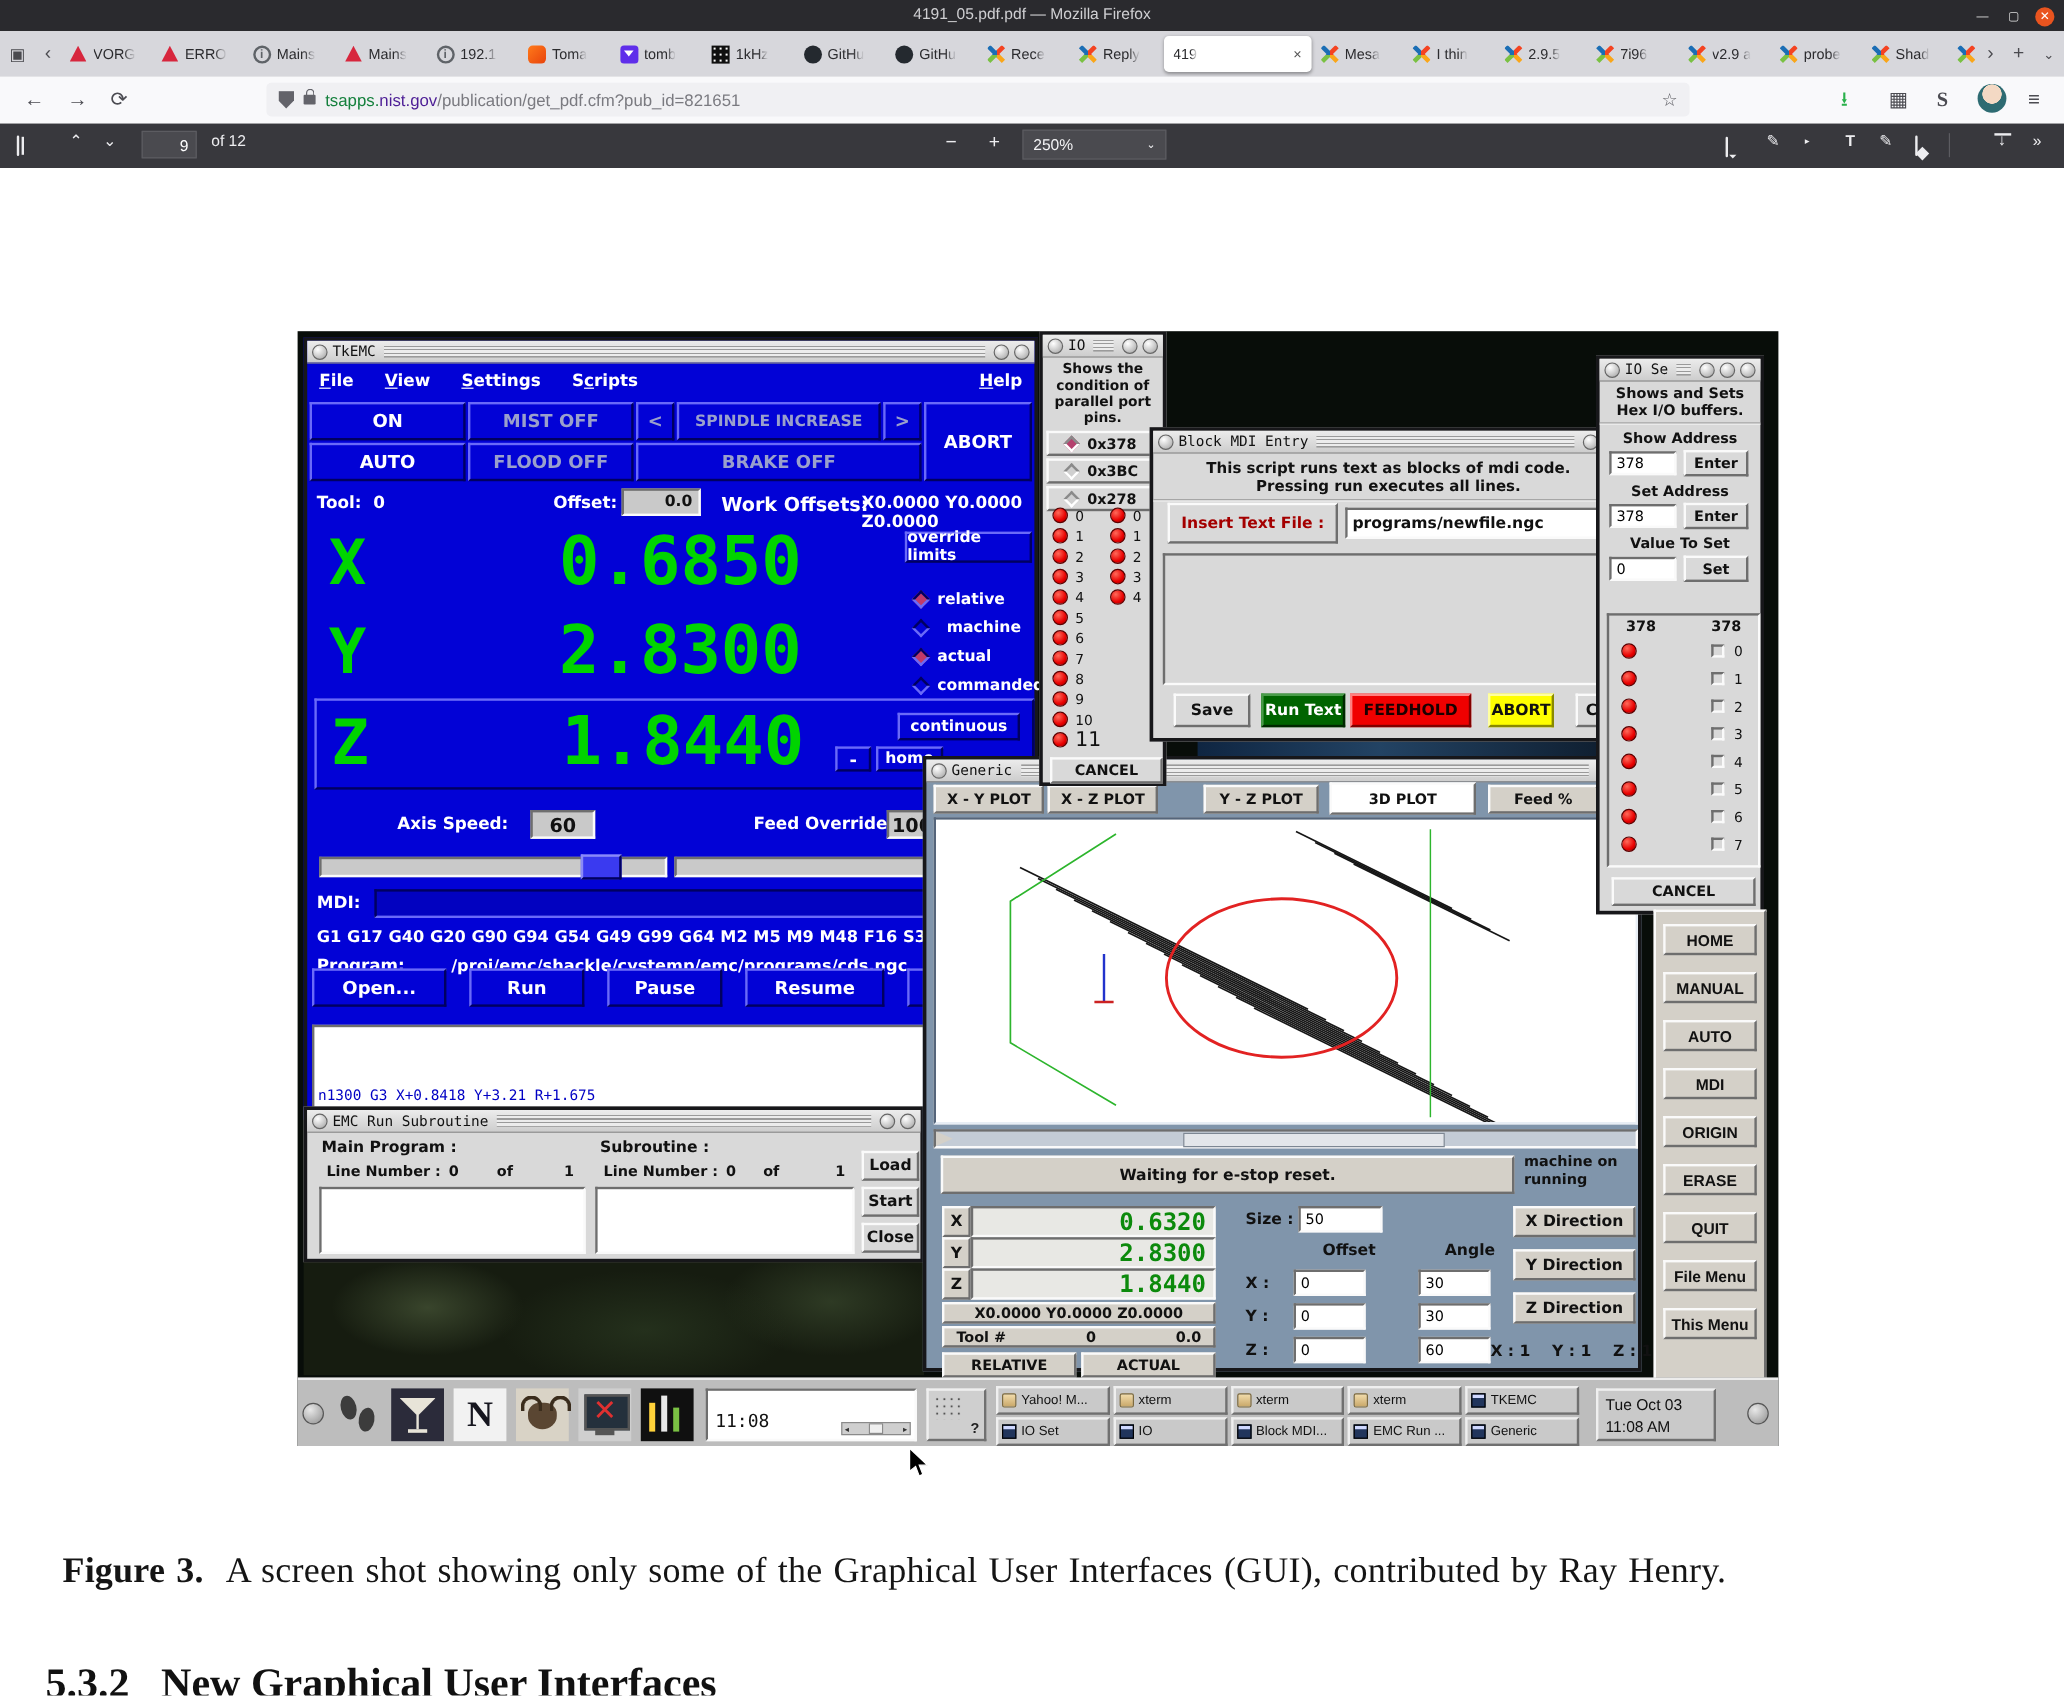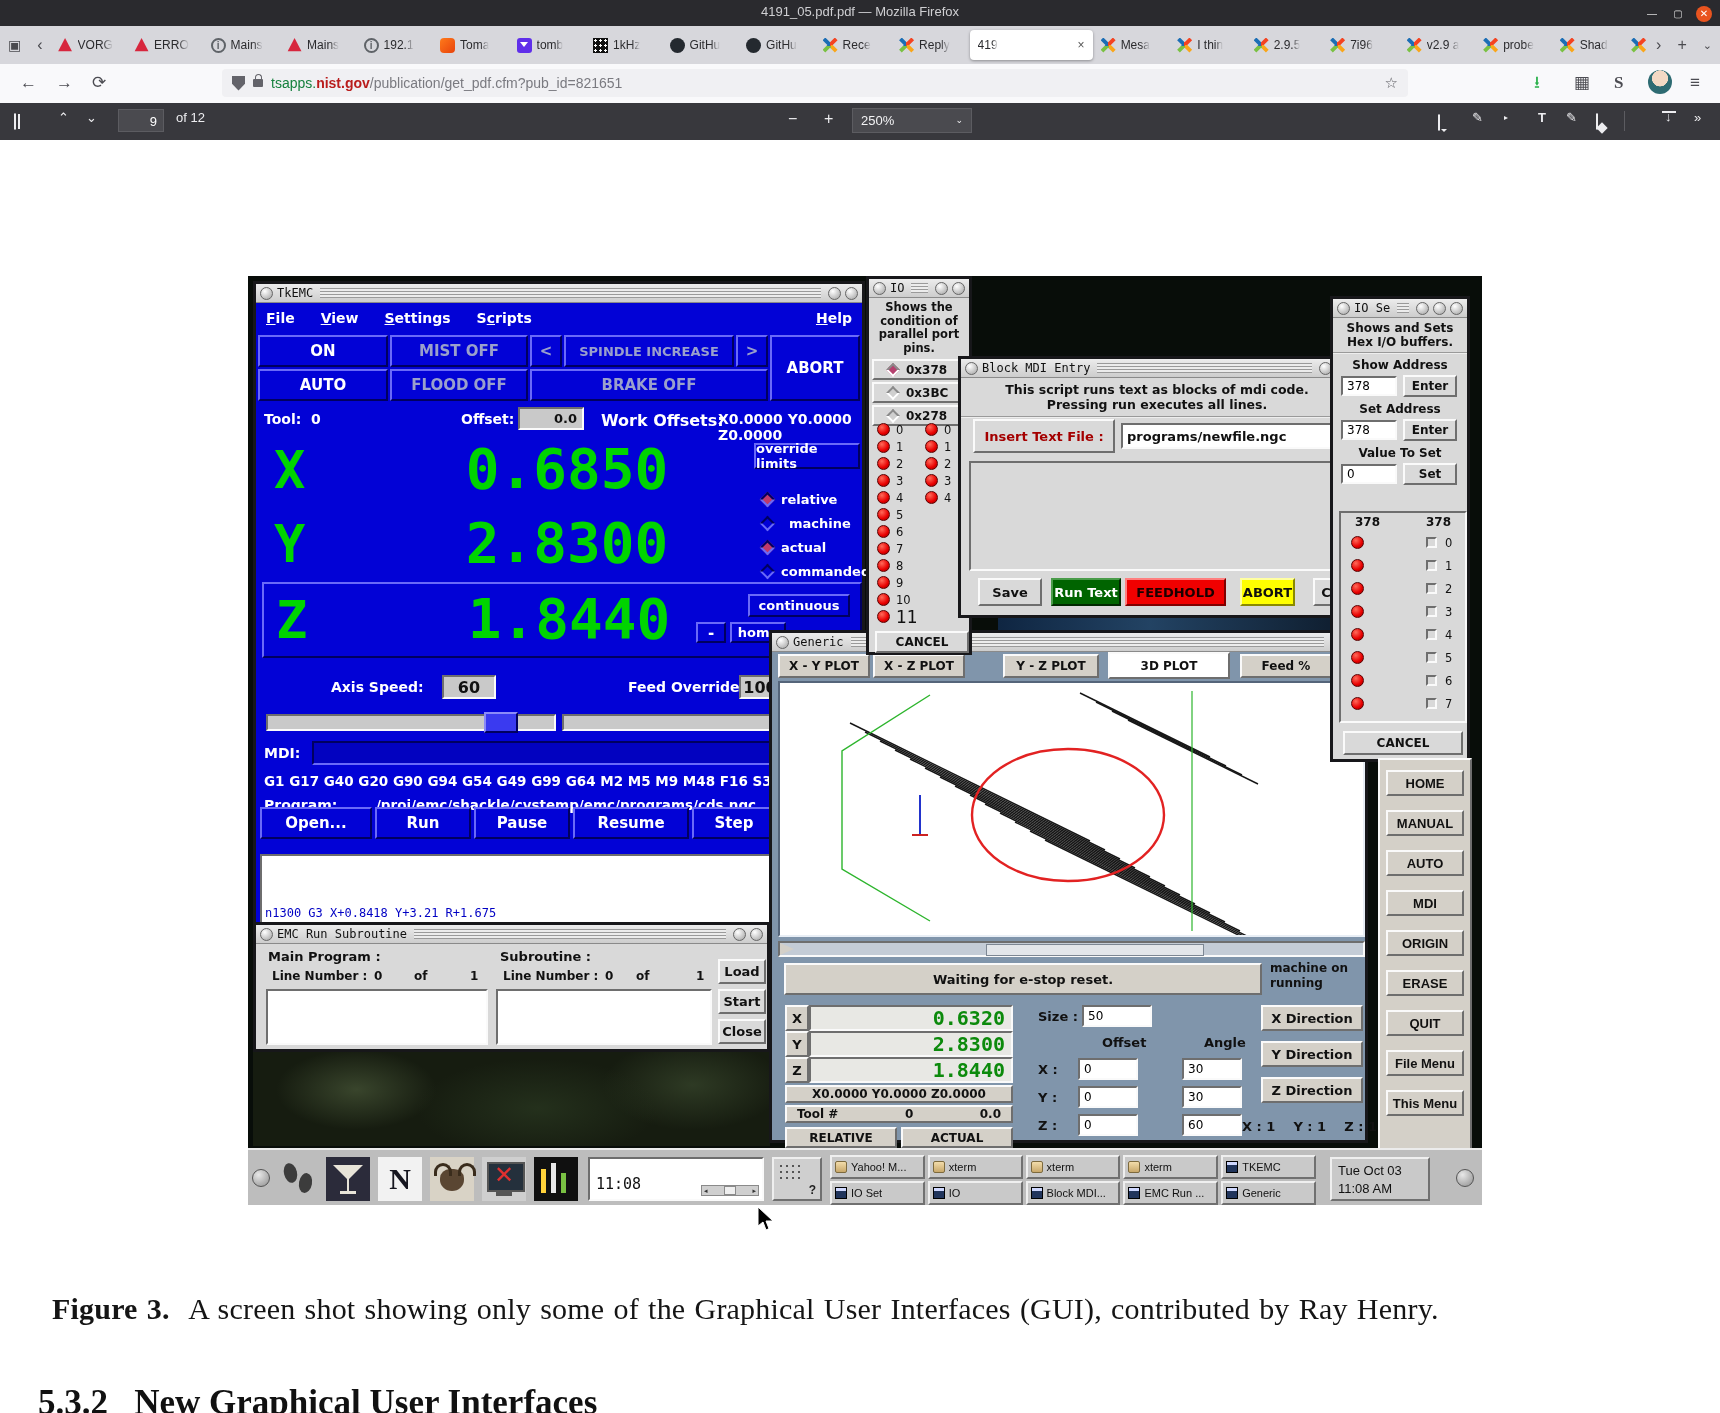--- a/index.html
+++ b/index.html
@@ -218,21 +218,21 @@
 </div>
 
 <div class="r navbar">
   <span class="navicon" style="left:20px">←</span>
   <span class="navicon" style="left:56px">→</span>
   <span class="navicon" style="left:92px">⟳</span>
   <div class="r urlbar">
     <span class="shield"></span>
     <span class="lock"></span>
     <span style="color:#15803d">tsapps.</span>
-      <span style="color:#b91c1c;font-weight:bold">nist.gov</span>
+      <span style="color:#4c1d95;font-weight:normal">nist.gov</span>
       <span style="color:#7a7a80">/publication/get_pdf.cfm?pub_id=821651</span>
     <span style="margin-left:auto;color:#5c5c62;font-size:15px">☆</span>
   </div>
   <span class="navicon" style="left:1534px;color:#2ab14b">⭳</span>
   <span class="navicon" style="left:1574px">▦</span>
   <span class="navicon" style="left:1614px;font-weight:bold;font-family:'Liberation Serif',serif">S</span>
   <span class="navicon" style="left:1648px;top:6px;width:24px;height:24px;border-radius:50%;background:radial-gradient(circle at 50% 35%,#f3d9c4 40%,#2e6b72 42%)"></span>
   <span class="navicon" style="left:1690px">≡</span>
 </div>
 
@@ -356,21 +356,21 @@
       <div class="r trough" style="left:10px;top:430px;width:290px;height:17px"></div>
       <div class="r thumb" style="left:228px;top:428px;width:34px;height:21px"></div>
       <div class="r trough" style="left:306px;top:430px;width:298px;height:17px"></div>
 
       <div class="r" style="left:8px;top:461px;font-weight:bold;font-size:14px">MDI:</div>
       <div class="r" style="left:56px;top:457px;width:548px;height:24px;background:#0202c0;border:2px solid;border-color:#000060 #6a6af8 #6a6af8 #000060;box-sizing:border-box"></div>
       <div class="r" style="left:8px;top:489px;font-weight:bold;font-size:13.5px;white-space:nowrap">G1 G17 G40 G20 G90 G94 G54 G49 G99 G64 M2 M5 M9 M48 F16 S3500</div>
       <div class="r" style="left:8px;top:513px;font-weight:bold;font-size:14px">Program:</div>
       <div class="r" style="left:110px;top:513px;width:400px;text-align:center;font-weight:bold;font-size:13.5px">/proj/emc/shackle/cvstemp/emc/programs/cds.ngc</div>
       <div class="r" style="left:520px;top:513px;font-weight:bold;font-size:13.5px;white-space:nowrap">-  Statu</div>
-      <div class="r flex" style="left:4px;top:523px;width:600px;height:32px;gap:3px">
+      <div class="r flex" style="left:4px;top:523px;width:600px;height:32px;gap:19px">
 
           <div class="tkbtn pbtn" style="height: 32px; flex: 0 0 112px;">Open...</div>
 
           <div class="tkbtn pbtn" style="height: 32px; flex: 0 0 96px;">Run</div>
 
           <div class="tkbtn pbtn" style="height: 32px; flex: 0 0 96px;">Pause</div>
 
           <div class="tkbtn pbtn" style="height: 32px; flex: 0 0 116px;">Resume</div>
 
           <div class="tkbtn pbtn" style="height: 32px; flex: 0 0 84px;">Step</div>

